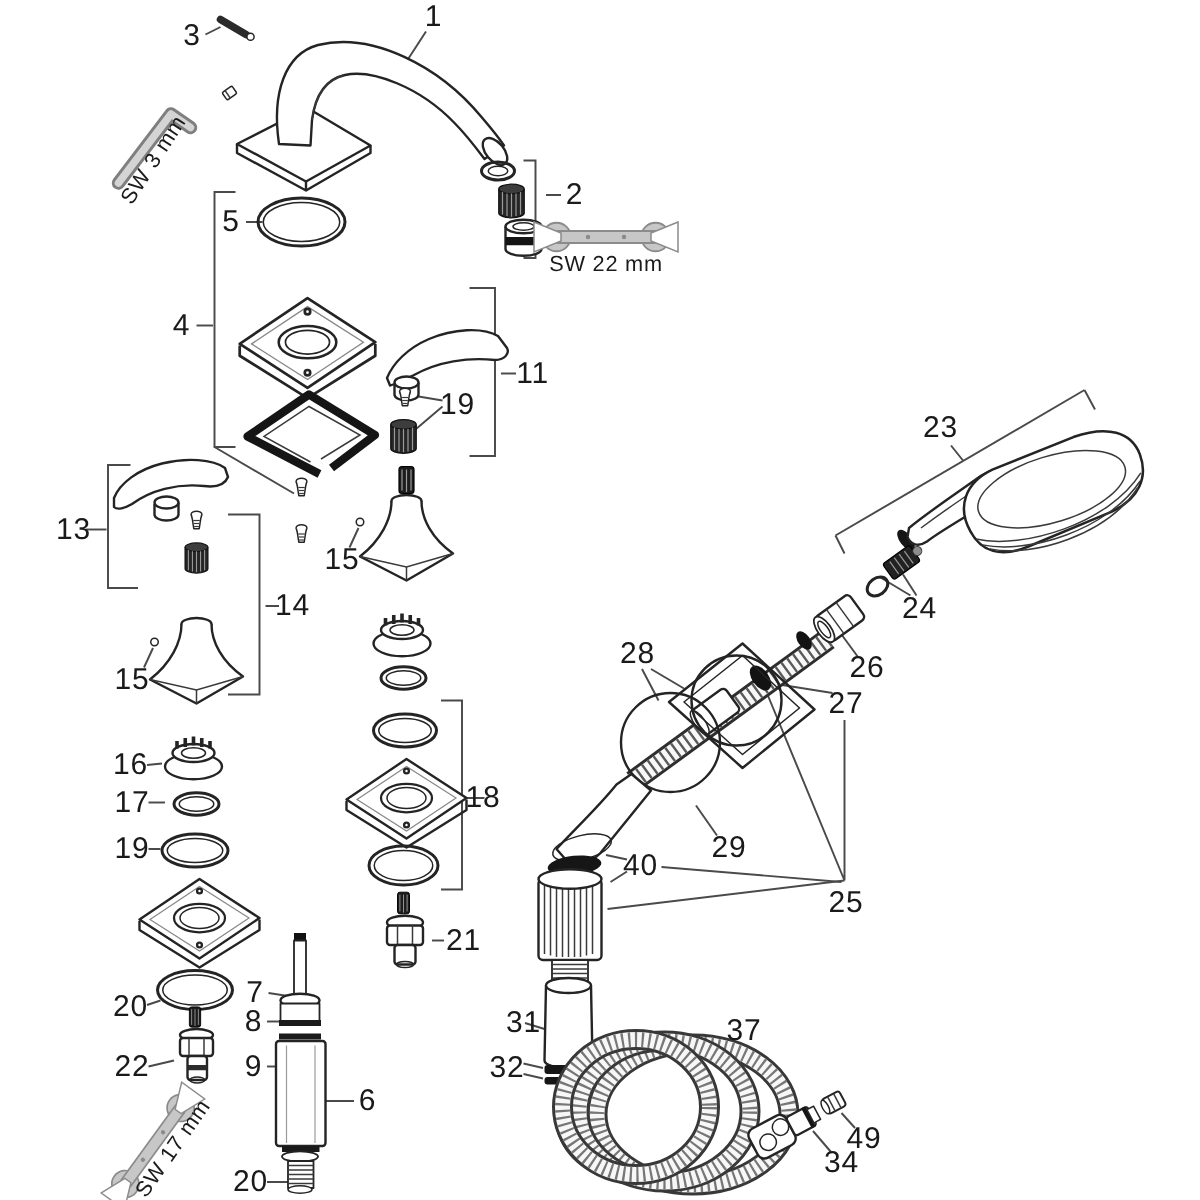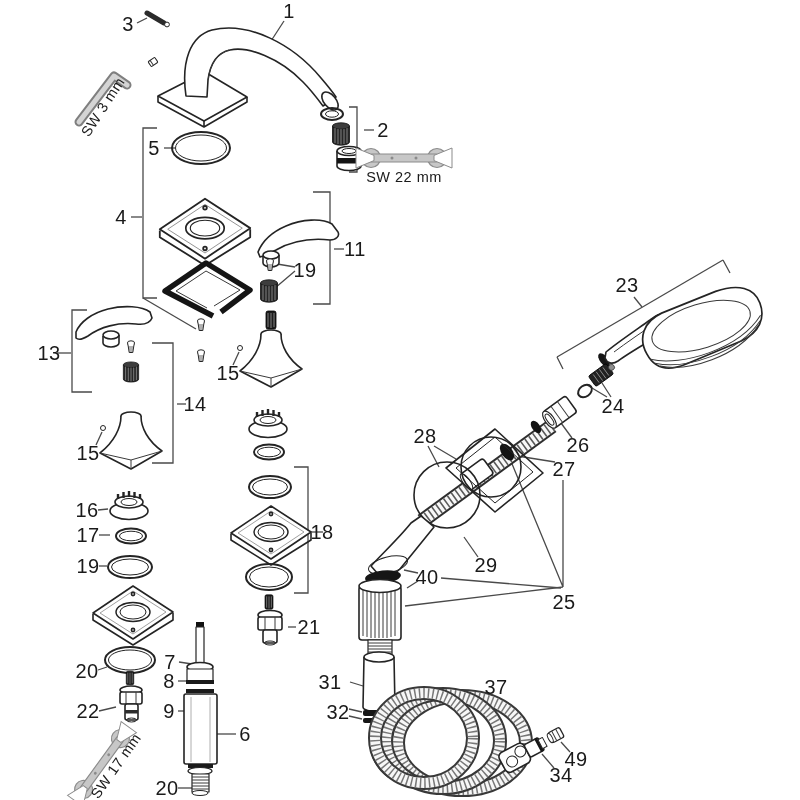--- a/index.html
+++ b/index.html
@@ -438,21 +438,21 @@
 <div class="lbl" style="left:309px;top:627px">21</div>
 <div class="lbl" style="left:88px;top:711px">22</div>
 <div class="lbl" style="left:627px;top:285px">23</div>
 <div class="lbl" style="left:613px;top:406px">24</div>
 <div class="lbl" style="left:564px;top:602px">25</div>
 <div class="lbl" style="left:578px;top:445px">26</div>
 <div class="lbl" style="left:564px;top:469px">27</div>
 <div class="lbl" style="left:425px;top:436px">28</div>
 <div class="lbl" style="left:486px;top:565px">29</div>
 <div class="lbl" style="left:427px;top:577px">40</div>
-<div class="lbl" style="left:330px;top:682px">31</div>
+<div class="lbl" style="left:349px;top:682px">31</div>
 <div class="lbl" style="left:338px;top:712px">32</div>
 <div class="lbl" style="left:496px;top:687px">37</div>
 <div class="lbl" style="left:561px;top:775px">34</div>
 <div class="lbl" style="left:576px;top:759px">49</div>
 
 <div class="tool-lbl" style="left:103px;top:107px;transform:translate(-50%,-50%) rotate(-57deg)">SW 3 mm</div>
 <div class="tool-lbl" style="left:404px;top:177px;transform:translate(-50%,-50%)">SW 22 mm</div>
 <div class="tool-lbl" style="left:116px;top:766px;transform:translate(-50%,-50%) rotate(-55deg)">SW 17 mm</div>
 </div>
 

